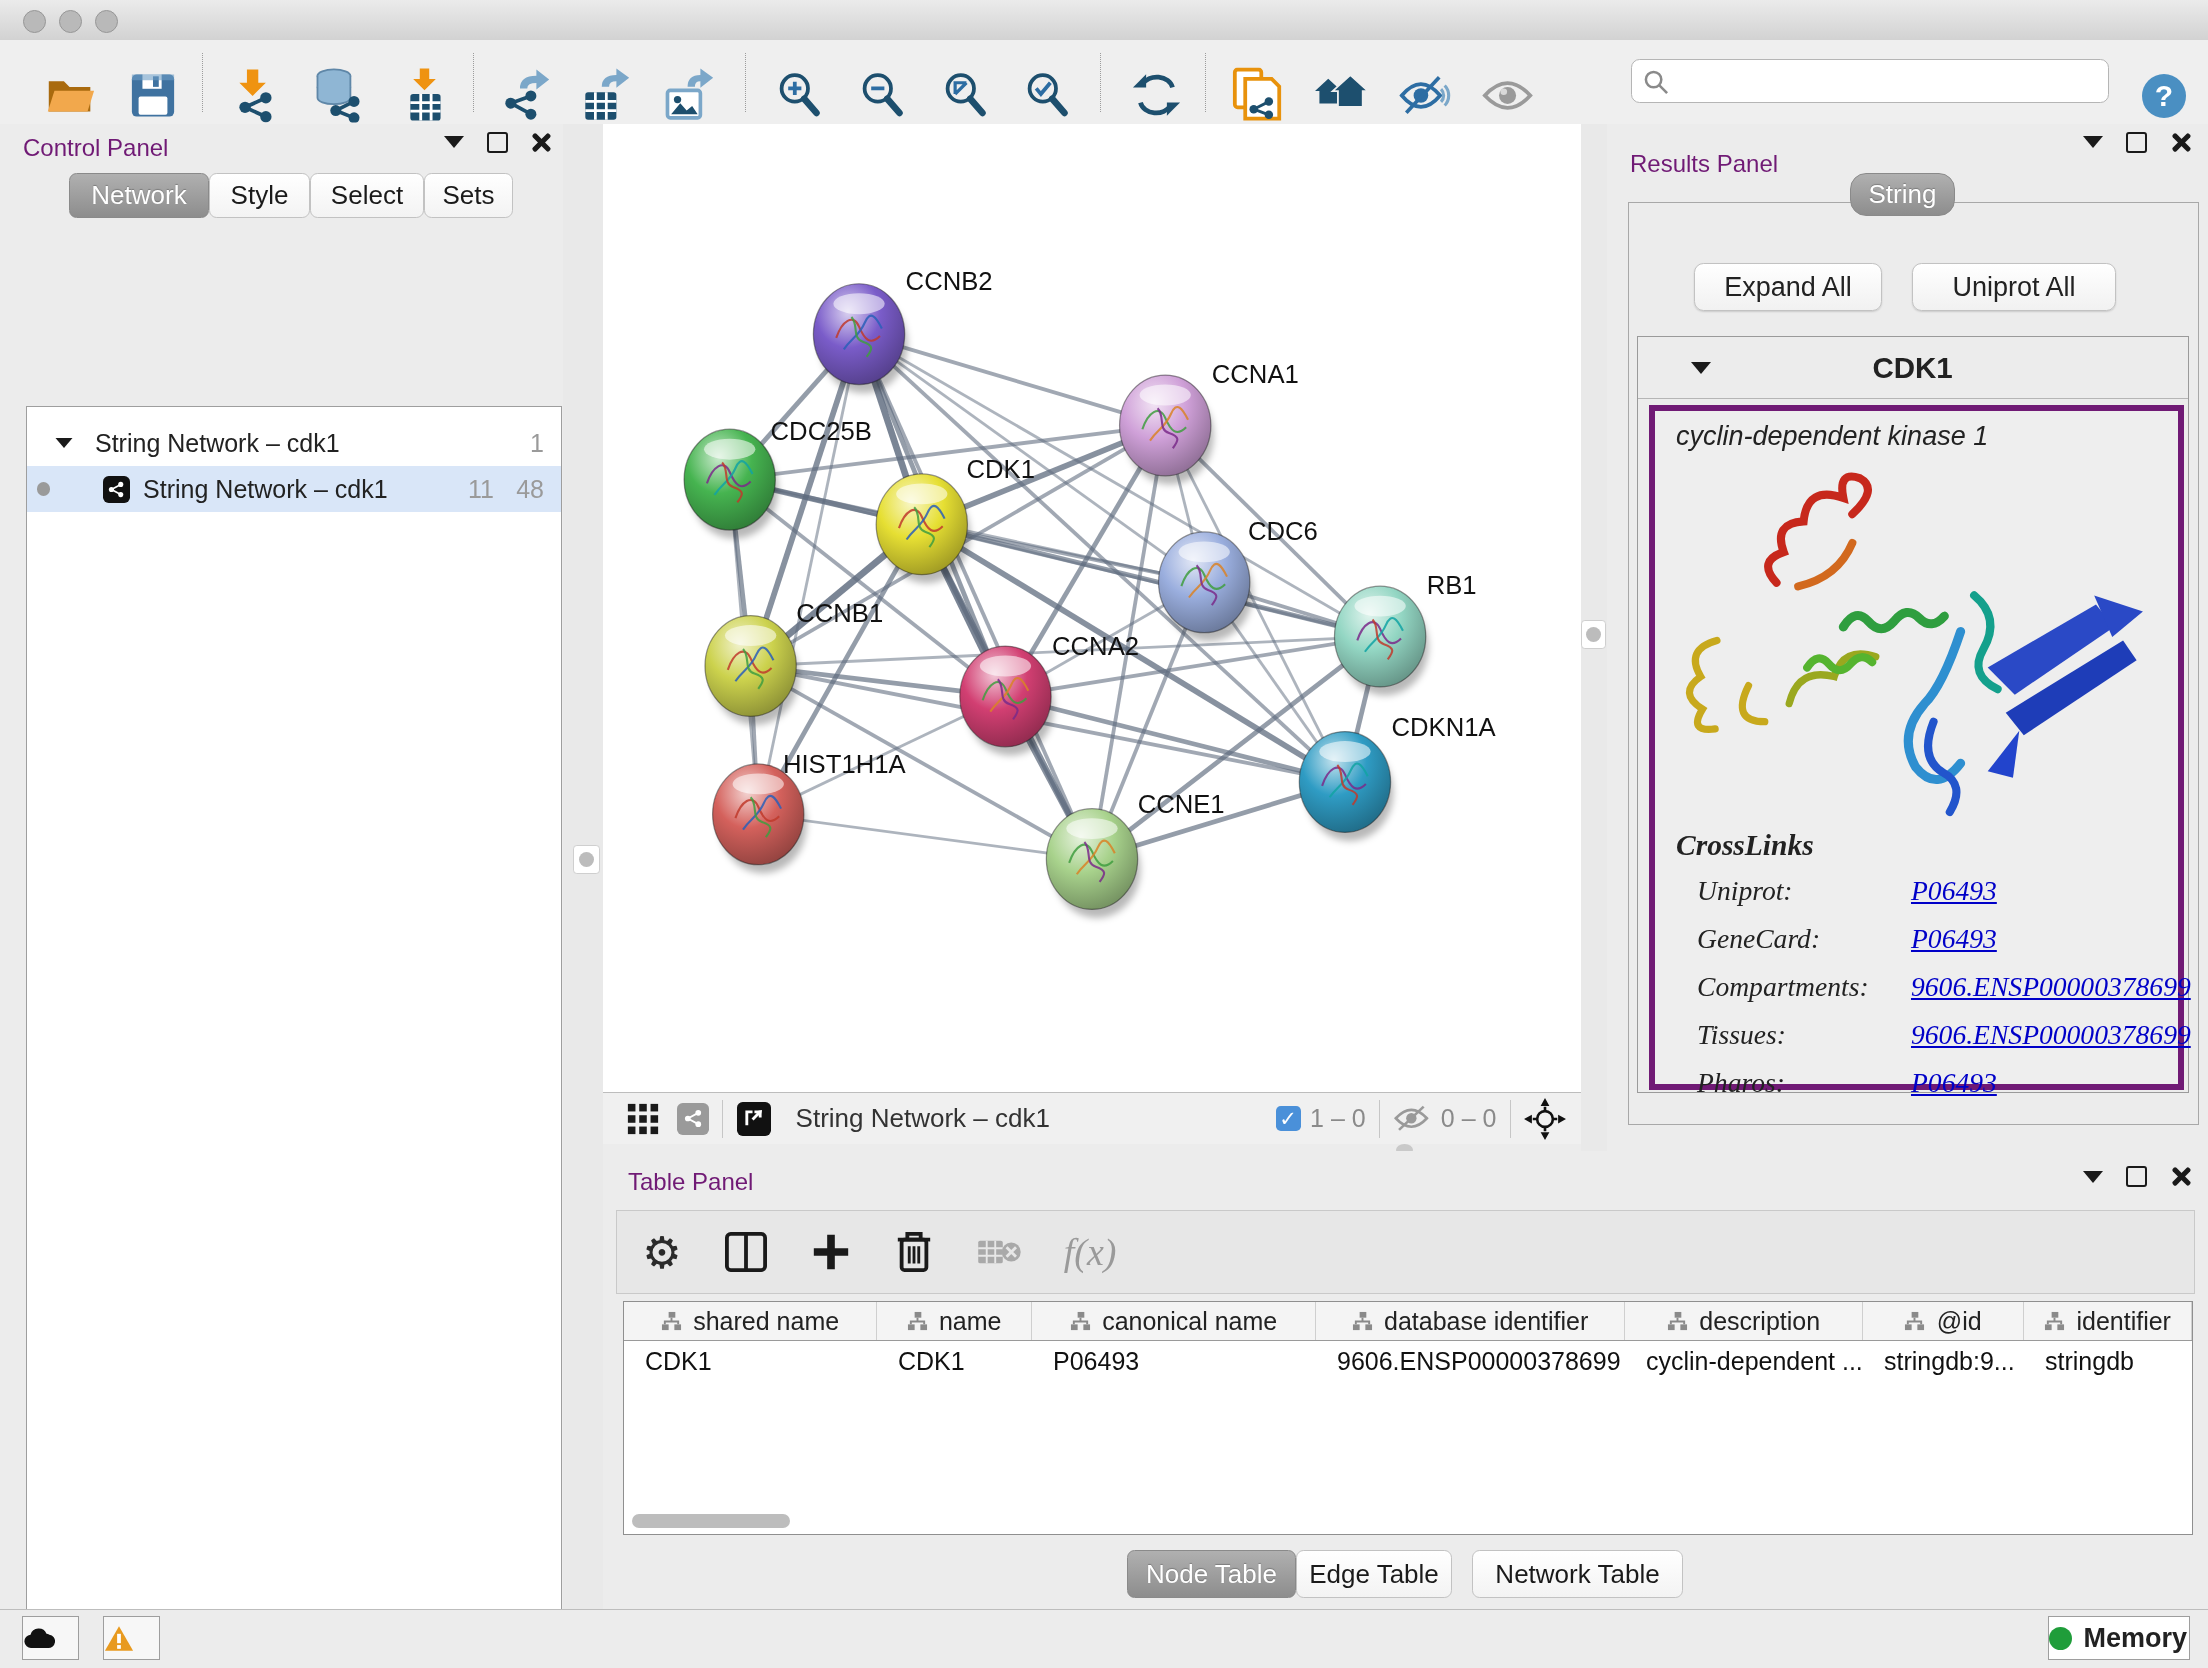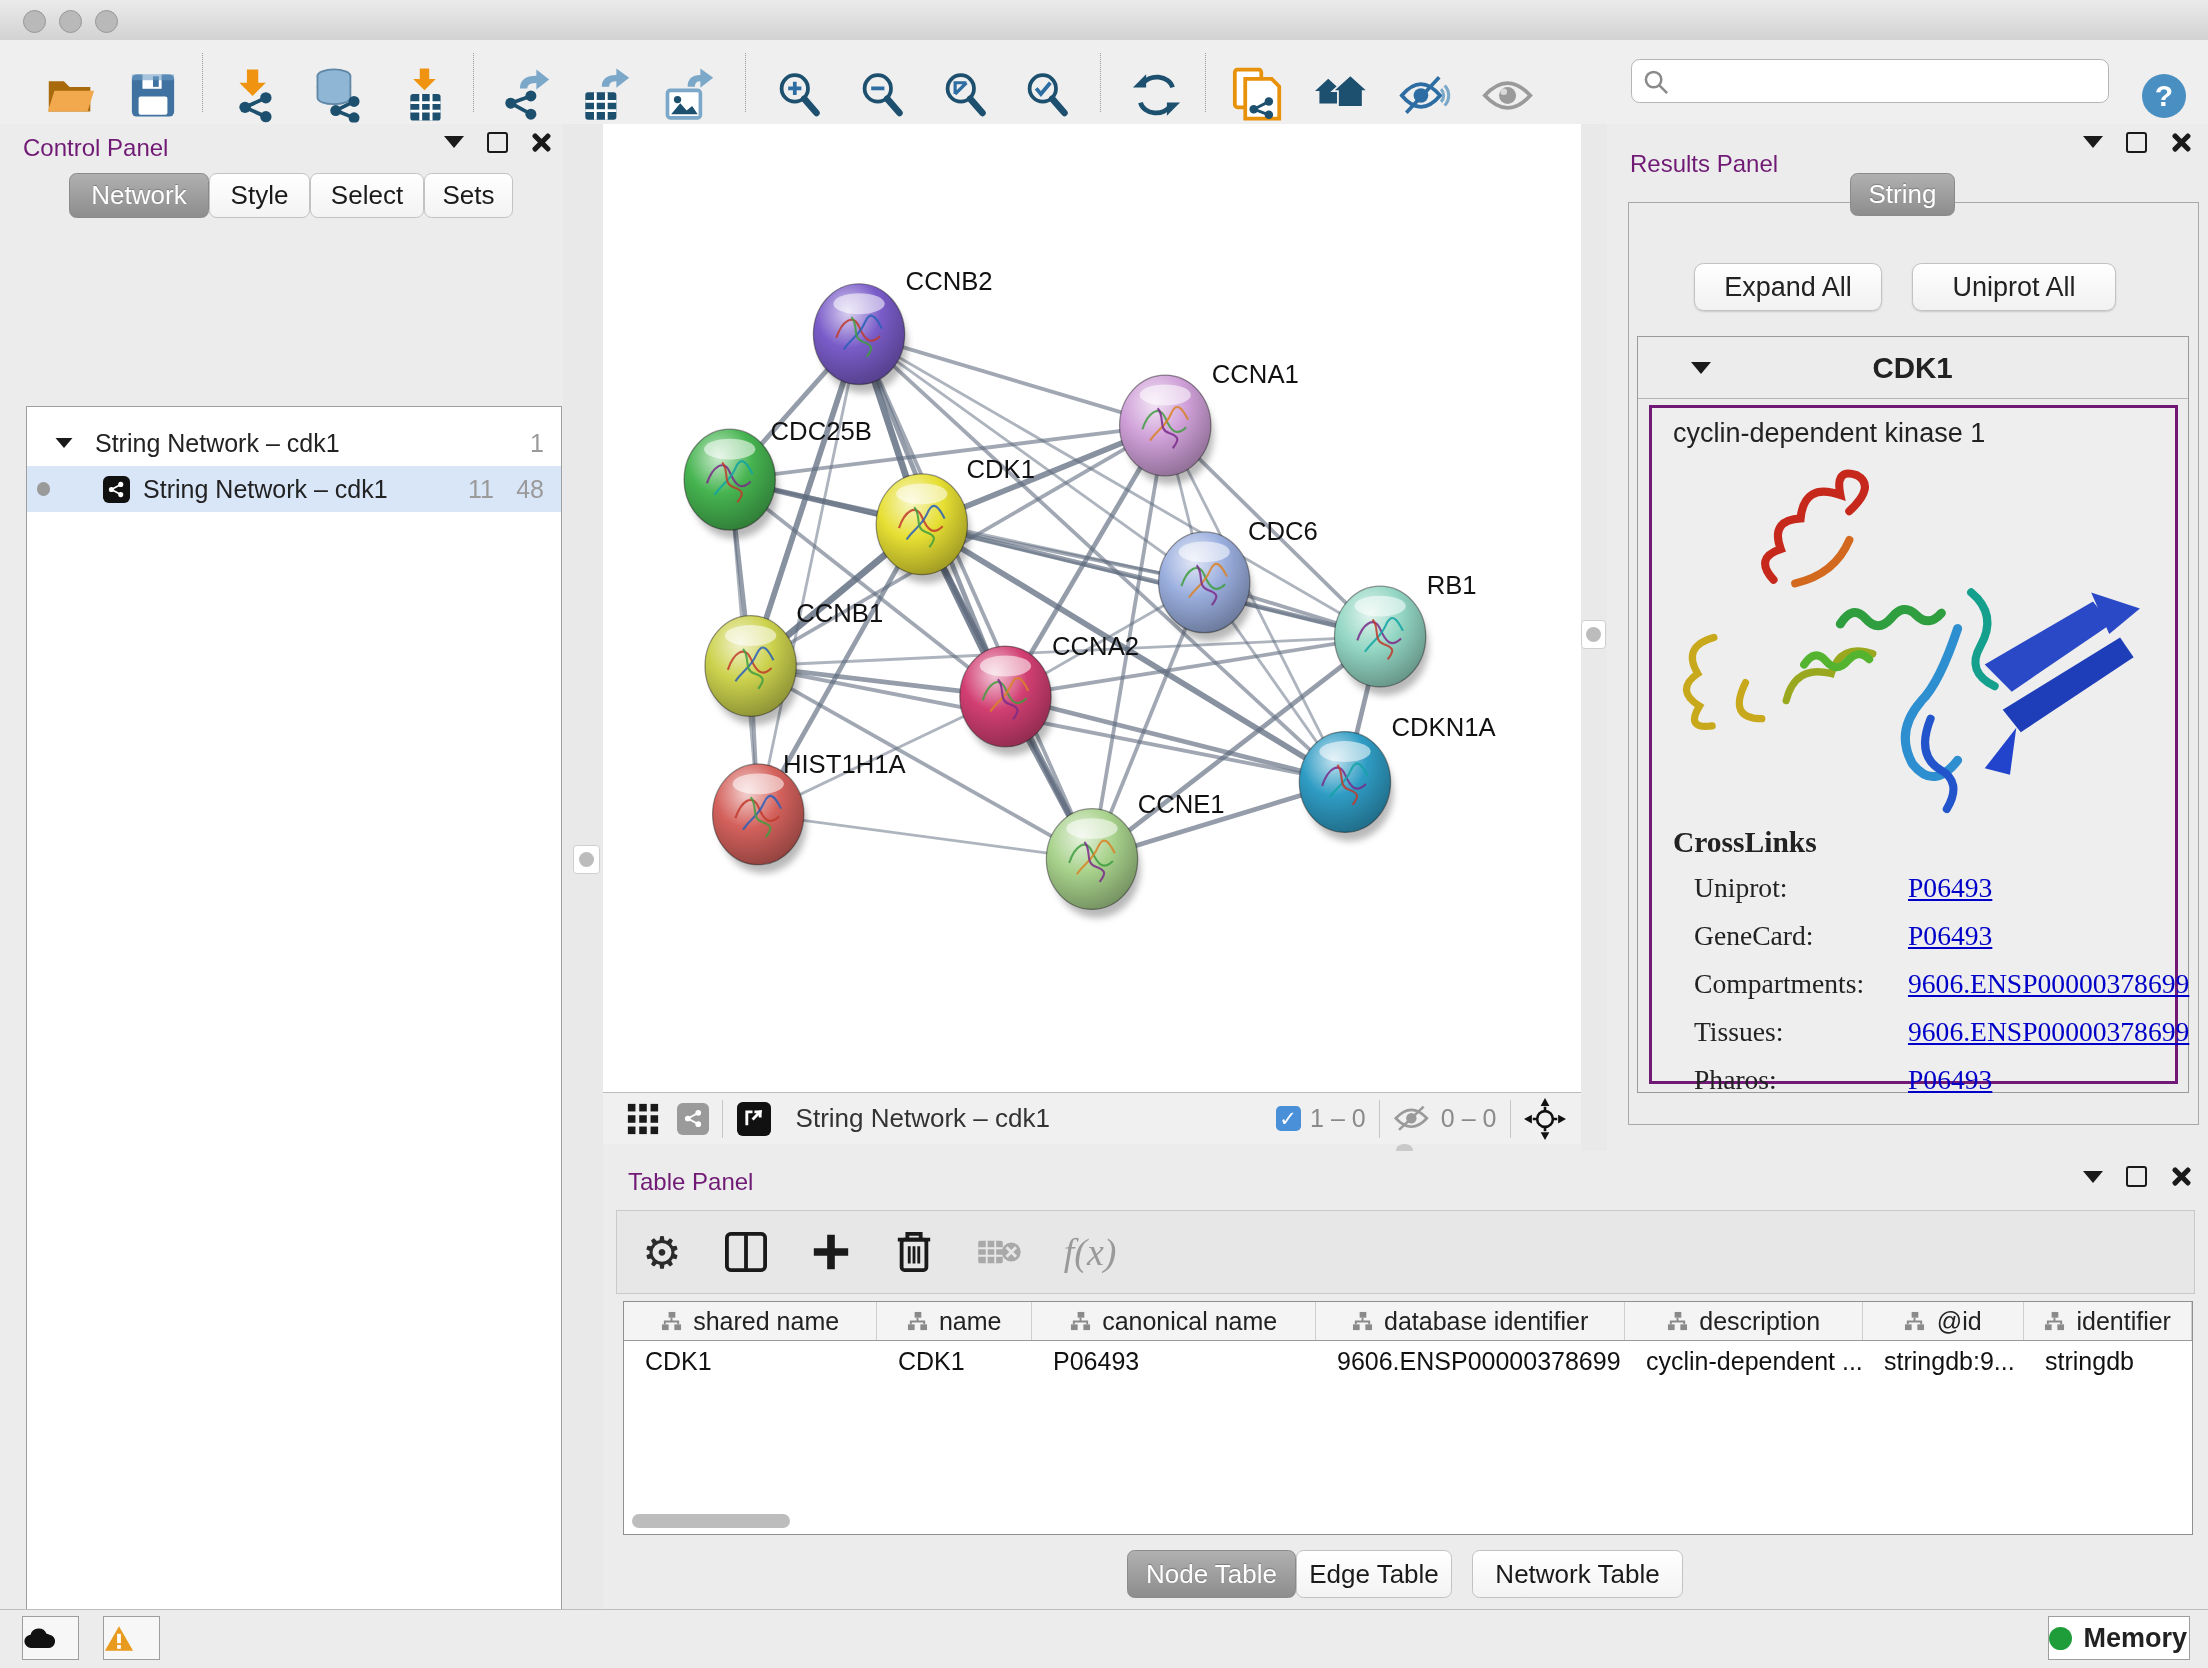--- a/index.html
+++ b/index.html
@@ -63,30 +63,30 @@
   .nf-sep{width:0;height:38px;border-left:1px solid #c6c6c6;margin:0 13.3px;}
   #nf-name{font-size:26px;color:#333;margin-left:25px;}
   .nf-count{font-size:25px;color:#8a8a8a;margin-left:9.5px;}
   .checkbox{width:25px;height:25px;background:#4a90d9;border-radius:4.8px;color:#fff;font-size:21px;
     text-align:center;line-height:25px;}
   .checkbox:before{content:"\2713";}
   
   #results-panel{position:absolute;left:1607px;top:124px;width:601px;height:1027px;background:#ececec;}
   #rp-box{position:absolute;left:21px;top:78px;width:569px;height:921px;background:#ececec;
     border:1.9px solid #a8a8a8;}
-  #rp-tab{left:243px;top:49px;width:105px;height:43px;z-index:3;}
+  #rp-tab{left:243px;top:49px;width:105px;height:43px;z-index:3;border-radius:16px;}
   .rp-btn{position:absolute;top:60px;height:46px;background:linear-gradient(#ffffff,#f1f1f1);
     border:1px solid #c2c2c2;border-radius:9.5px;font-size:27px;display:flex;align-items:center;
     justify-content:center;box-shadow:0 1px 1.9px rgba(0,0,0,0.15);}
   #rp-card{position:absolute;left:7.6px;top:133px;width:550px;height:755px;border:1.9px solid #9a9a9a;background:#ececec;}
   #rp-card-header{position:absolute;left:0;top:0;width:100%;height:61px;border-bottom:1.9px solid #b5b5b5;
     display:flex;align-items:center;justify-content:center;}
   #rp-card-header .tri-down{position:absolute;left:53px;}
   #rp-protein-name{font-size:29.5px;font-weight:bold;}
-  #rp-inner{position:absolute;left:11.4px;top:68px;width:523px;height:673px;border:3px solid #701a75;background:#eee;}
+  #rp-inner{position:absolute;left:11.4px;top:68px;width:523px;height:673px;border:6px solid #701a75;background:#eee;font-style:italic;}
   #rp-desc{font-size:27px;color:#222;padding:9.5px 0 0 21px;}
   #rp-structure{position:absolute;left:0px;top:49px;}
   #rp-crosslinks{position:absolute;left:21px;top:418px;font-family:"Liberation Serif",serif;}
   #cl-title{font-size:29.5px;font-weight:bold;margin-bottom:13.3px;}
   .cl-row{display:flex;margin-bottom:16px;}
   .cl-label{width:214px;font-size:27.6px;padding-left:21px;}
   .cl-value{font-size:27.6px;color:#0000c8;text-decoration:underline;}
   
   #table-panel{position:absolute;left:603px;top:1151px;width:1605px;height:458px;background:#ececec;}
   #tp-header{position:absolute;left:25px;top:17px;right:11.4px;display:flex;align-items:center;}

